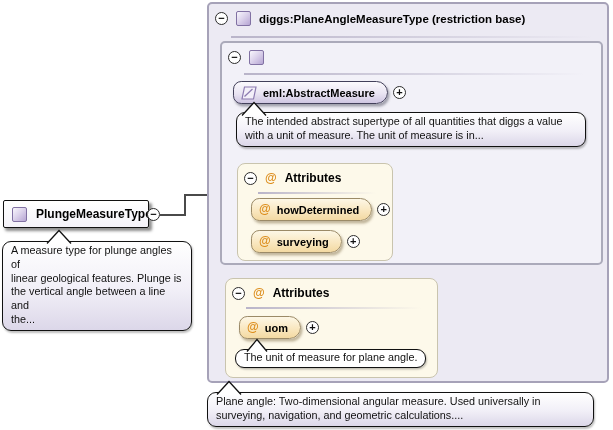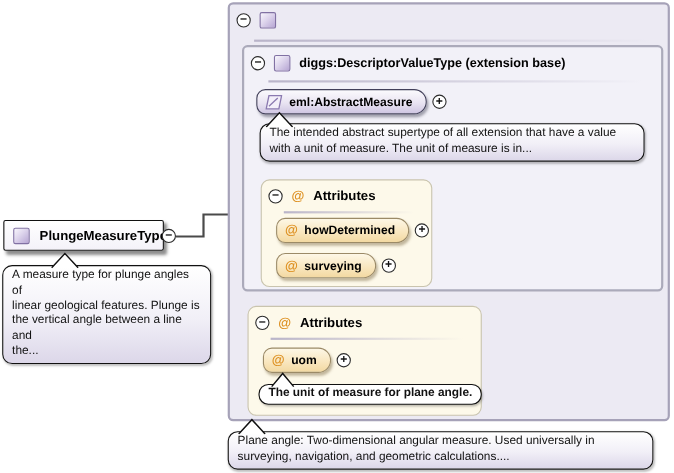--- a/index.html
+++ b/index.html
@@ -69,63 +69,63 @@
   }
   .node-box .label { font-size:12px; font-weight:bold; color:#000; white-space:nowrap; }
   
   .tooltip {
     position:absolute; border:1.2px solid #111; border-radius:9px;
     background:linear-gradient(180deg,#ffffff 0%, #f1eff7 55%, #dcd7e9 100%);
     padding:2px 8px 3px 8px; font-size:10.8px; line-height:1.28; color:#111;
     white-space:pre-line; box-shadow:1px 1.5px 2px rgba(0,0,0,0.25);
   }
   .tooltip.small {
-    background:#ffffff; border-radius:9px; padding:1px 8px 2px 8px; white-space:nowrap;font-weight:bold;
+    background:#ffffff; border-radius:9px; padding:1px 8px 2px 8px; white-space:nowrap;
   }
   .notch { position:absolute; z-index:10; }
   svg.connector { position:absolute; }
 </style>
 </head>
 <body>
 
 <div id="stage">
 
   <svg class="connector" style="left:158px; top:188px;" width="56" height="34" viewBox="0 0 56 34">
     <path d="M2,27 L27,27 L27,7 L52,7" fill="none" stroke="#4a4a4a" stroke-width="2"></path>
   </svg>
 
   <div class="panel" style="left:207px; top:2px; width:402px; height:381px;">
 
     <div class="panel-header">
       <span class="toggle">−</span>
       <span class="sq-icon"></span>
+      <span class="panel-title">diggs:PlaneAngleMeasureType (restriction base)</span>
     </div>
     <div class="separator" style="left:22px; top:32px; width:362px;"></div>
 
     <div class="panel inner" style="left:11px; top:37px; width:383px; height:224px;">
 
       <div class="panel-header">
         <span class="toggle">−</span>
         <span class="sq-icon"></span>
-        <span class="panel-title">diggs:DescriptorValueType (extension base)</span>
       </div>
       <div class="separator" style="left:22px; top:30px; width:340px;"></div>
 
       <div class="row" style="left:11px; top:38px;">
         <span class="pill">
           <svg width="16" height="14" viewBox="0 0 16 14">
             <polygon points="3.5,1 15,1 12.5,13 1,13" fill="#f3eff9" stroke="#8b7ab0" stroke-width="1.2"></polygon>
             <line x1="3.5" y1="10.5" x2="11.5" y2="3" stroke="#8b7ab0" stroke-width="1.2"></line>
           </svg>
           <span class="label">eml:AbstractMeasure</span>
         </span>
         <span class="toggle">+</span>
       </div>
 
-      <div class="tooltip" style="left:14px; top:69px; width:350px;">The intended abstract supertype of all extension that have a value
+      <div class="tooltip" style="left:14px; top:69px; width:350px;">The intended abstract supertype of all quantities that diggs a value
 with a unit of measure. The unit of measure is in...</div>
 
       <div class="attrbox" style="left:15px; top:120px; width:156px; height:98px;">
         <div class="panel-header">
           <span class="toggle">−</span>
           <span class="at">@</span>
           <span class="panel-title">Attributes</span>
         </div>
         <div class="separator" style="left:20px; top:28px; width:118px;"></div>
 

